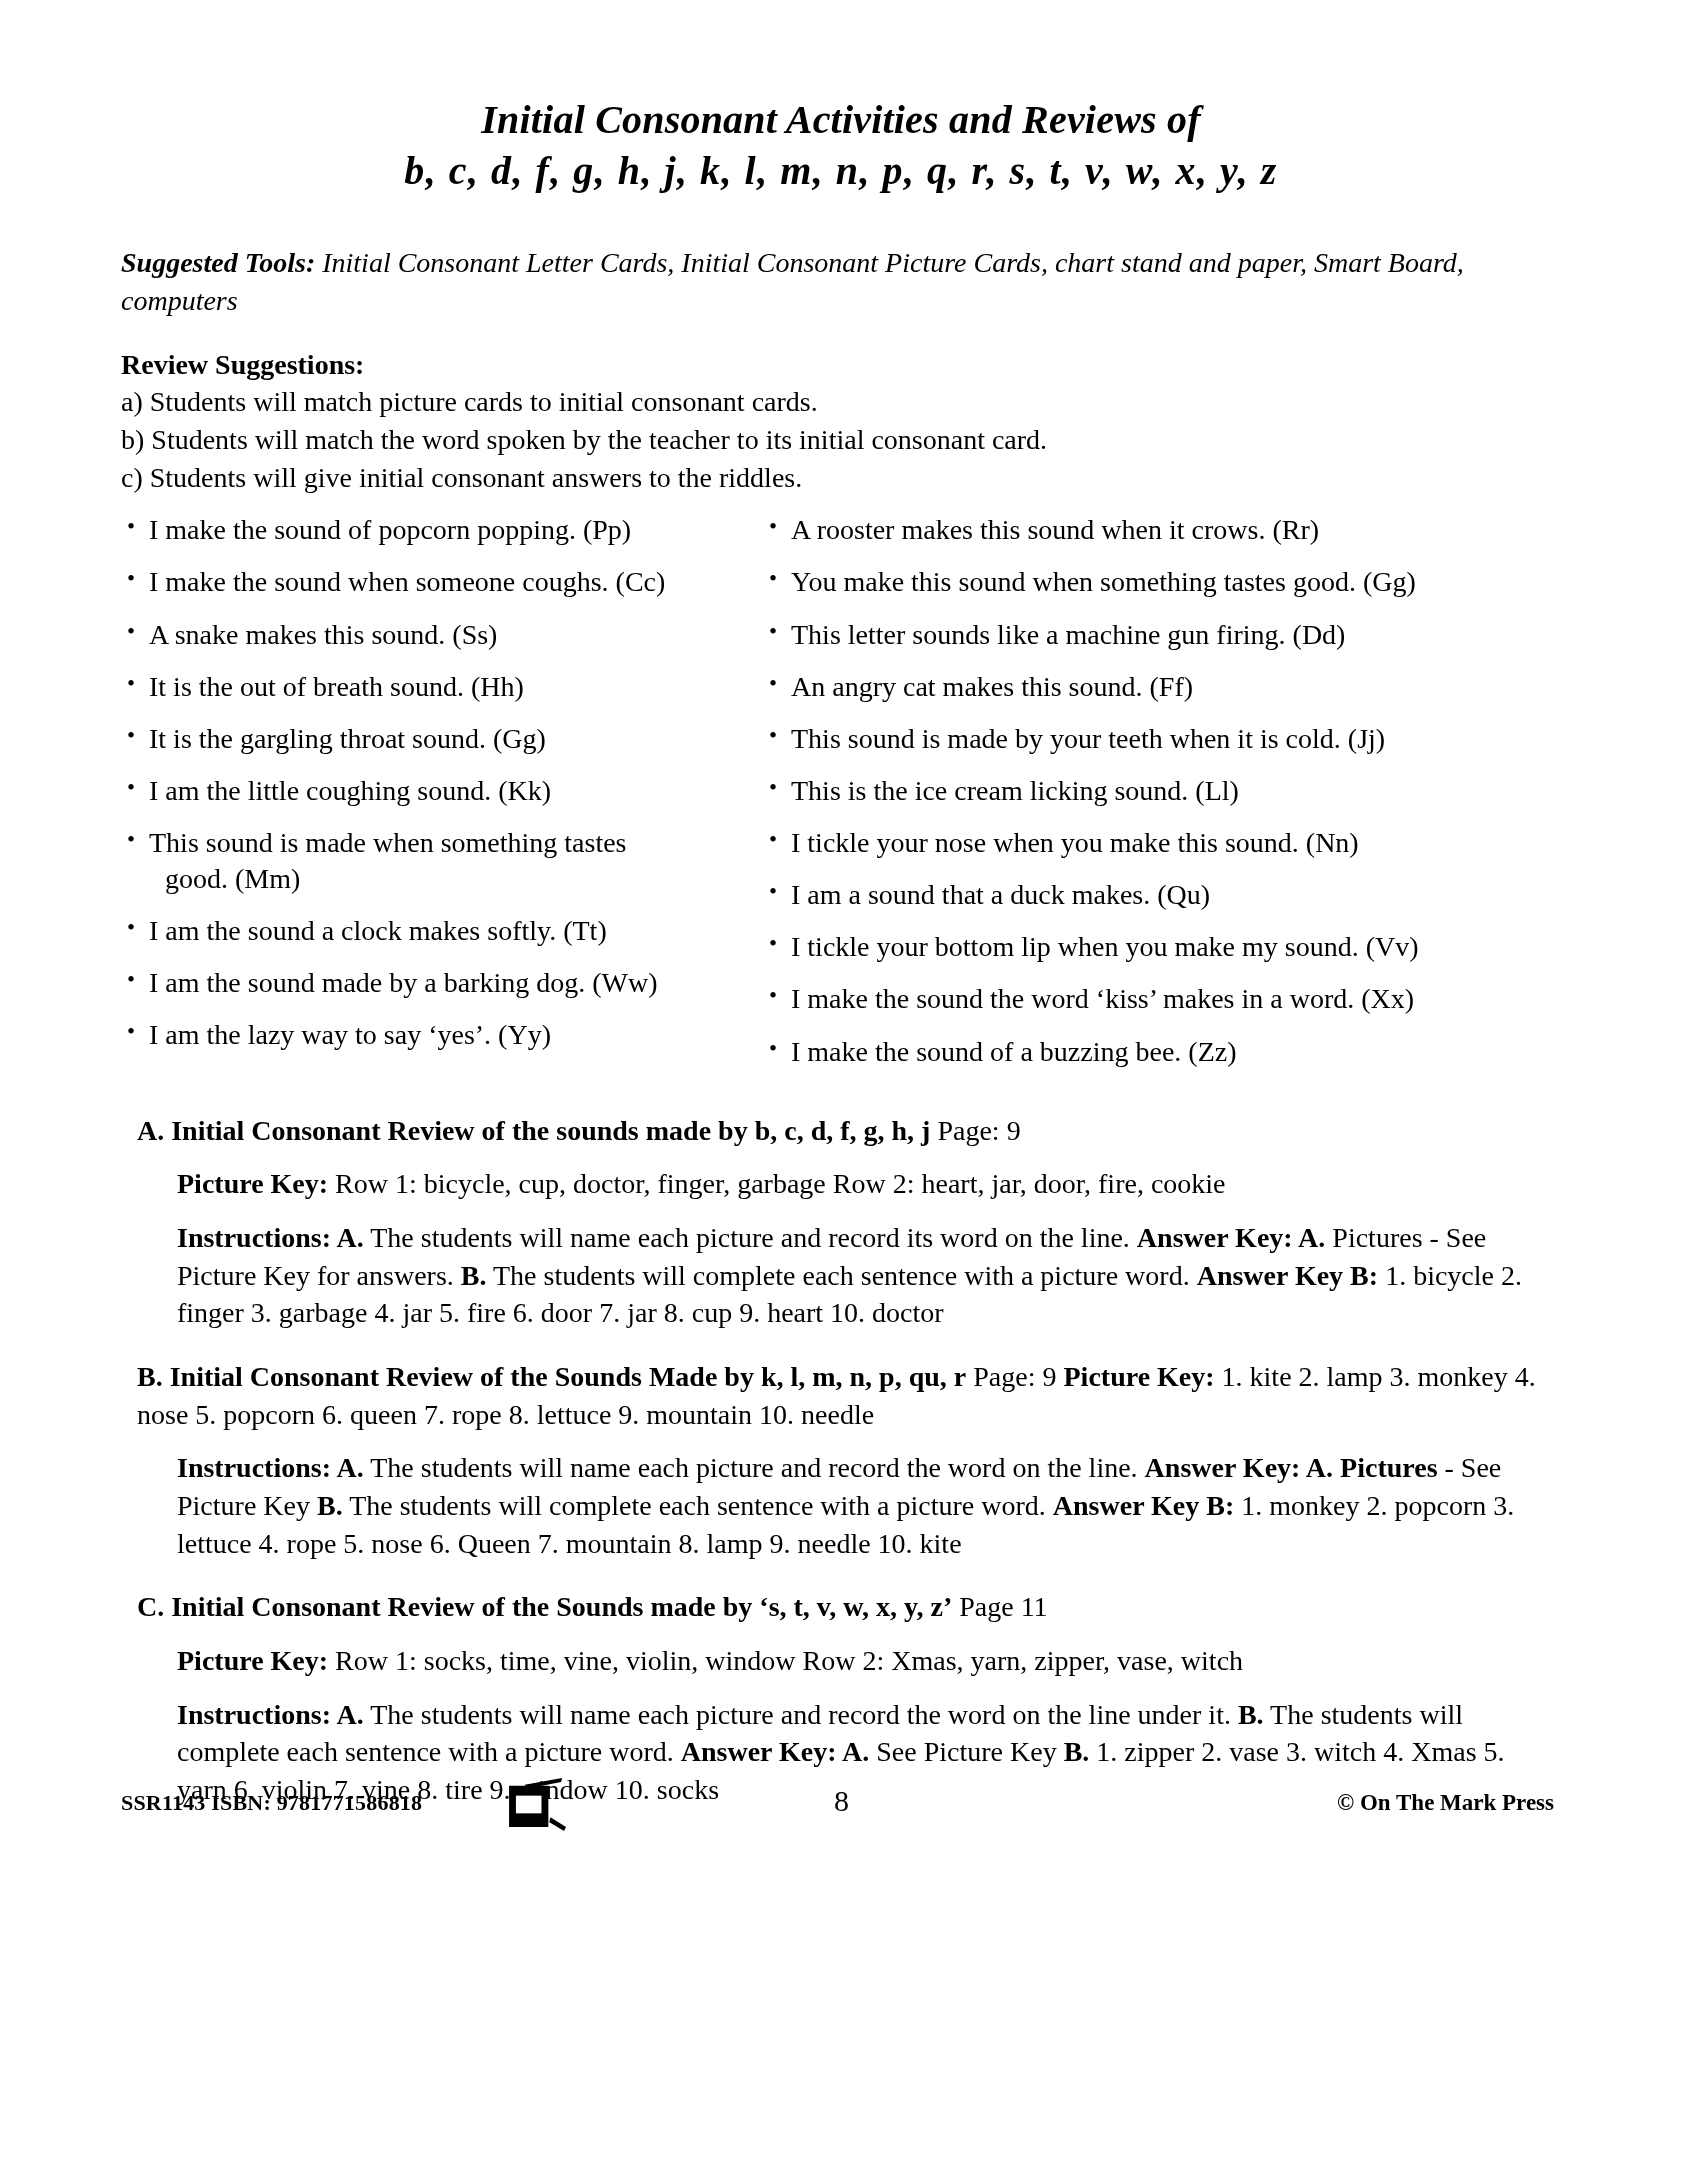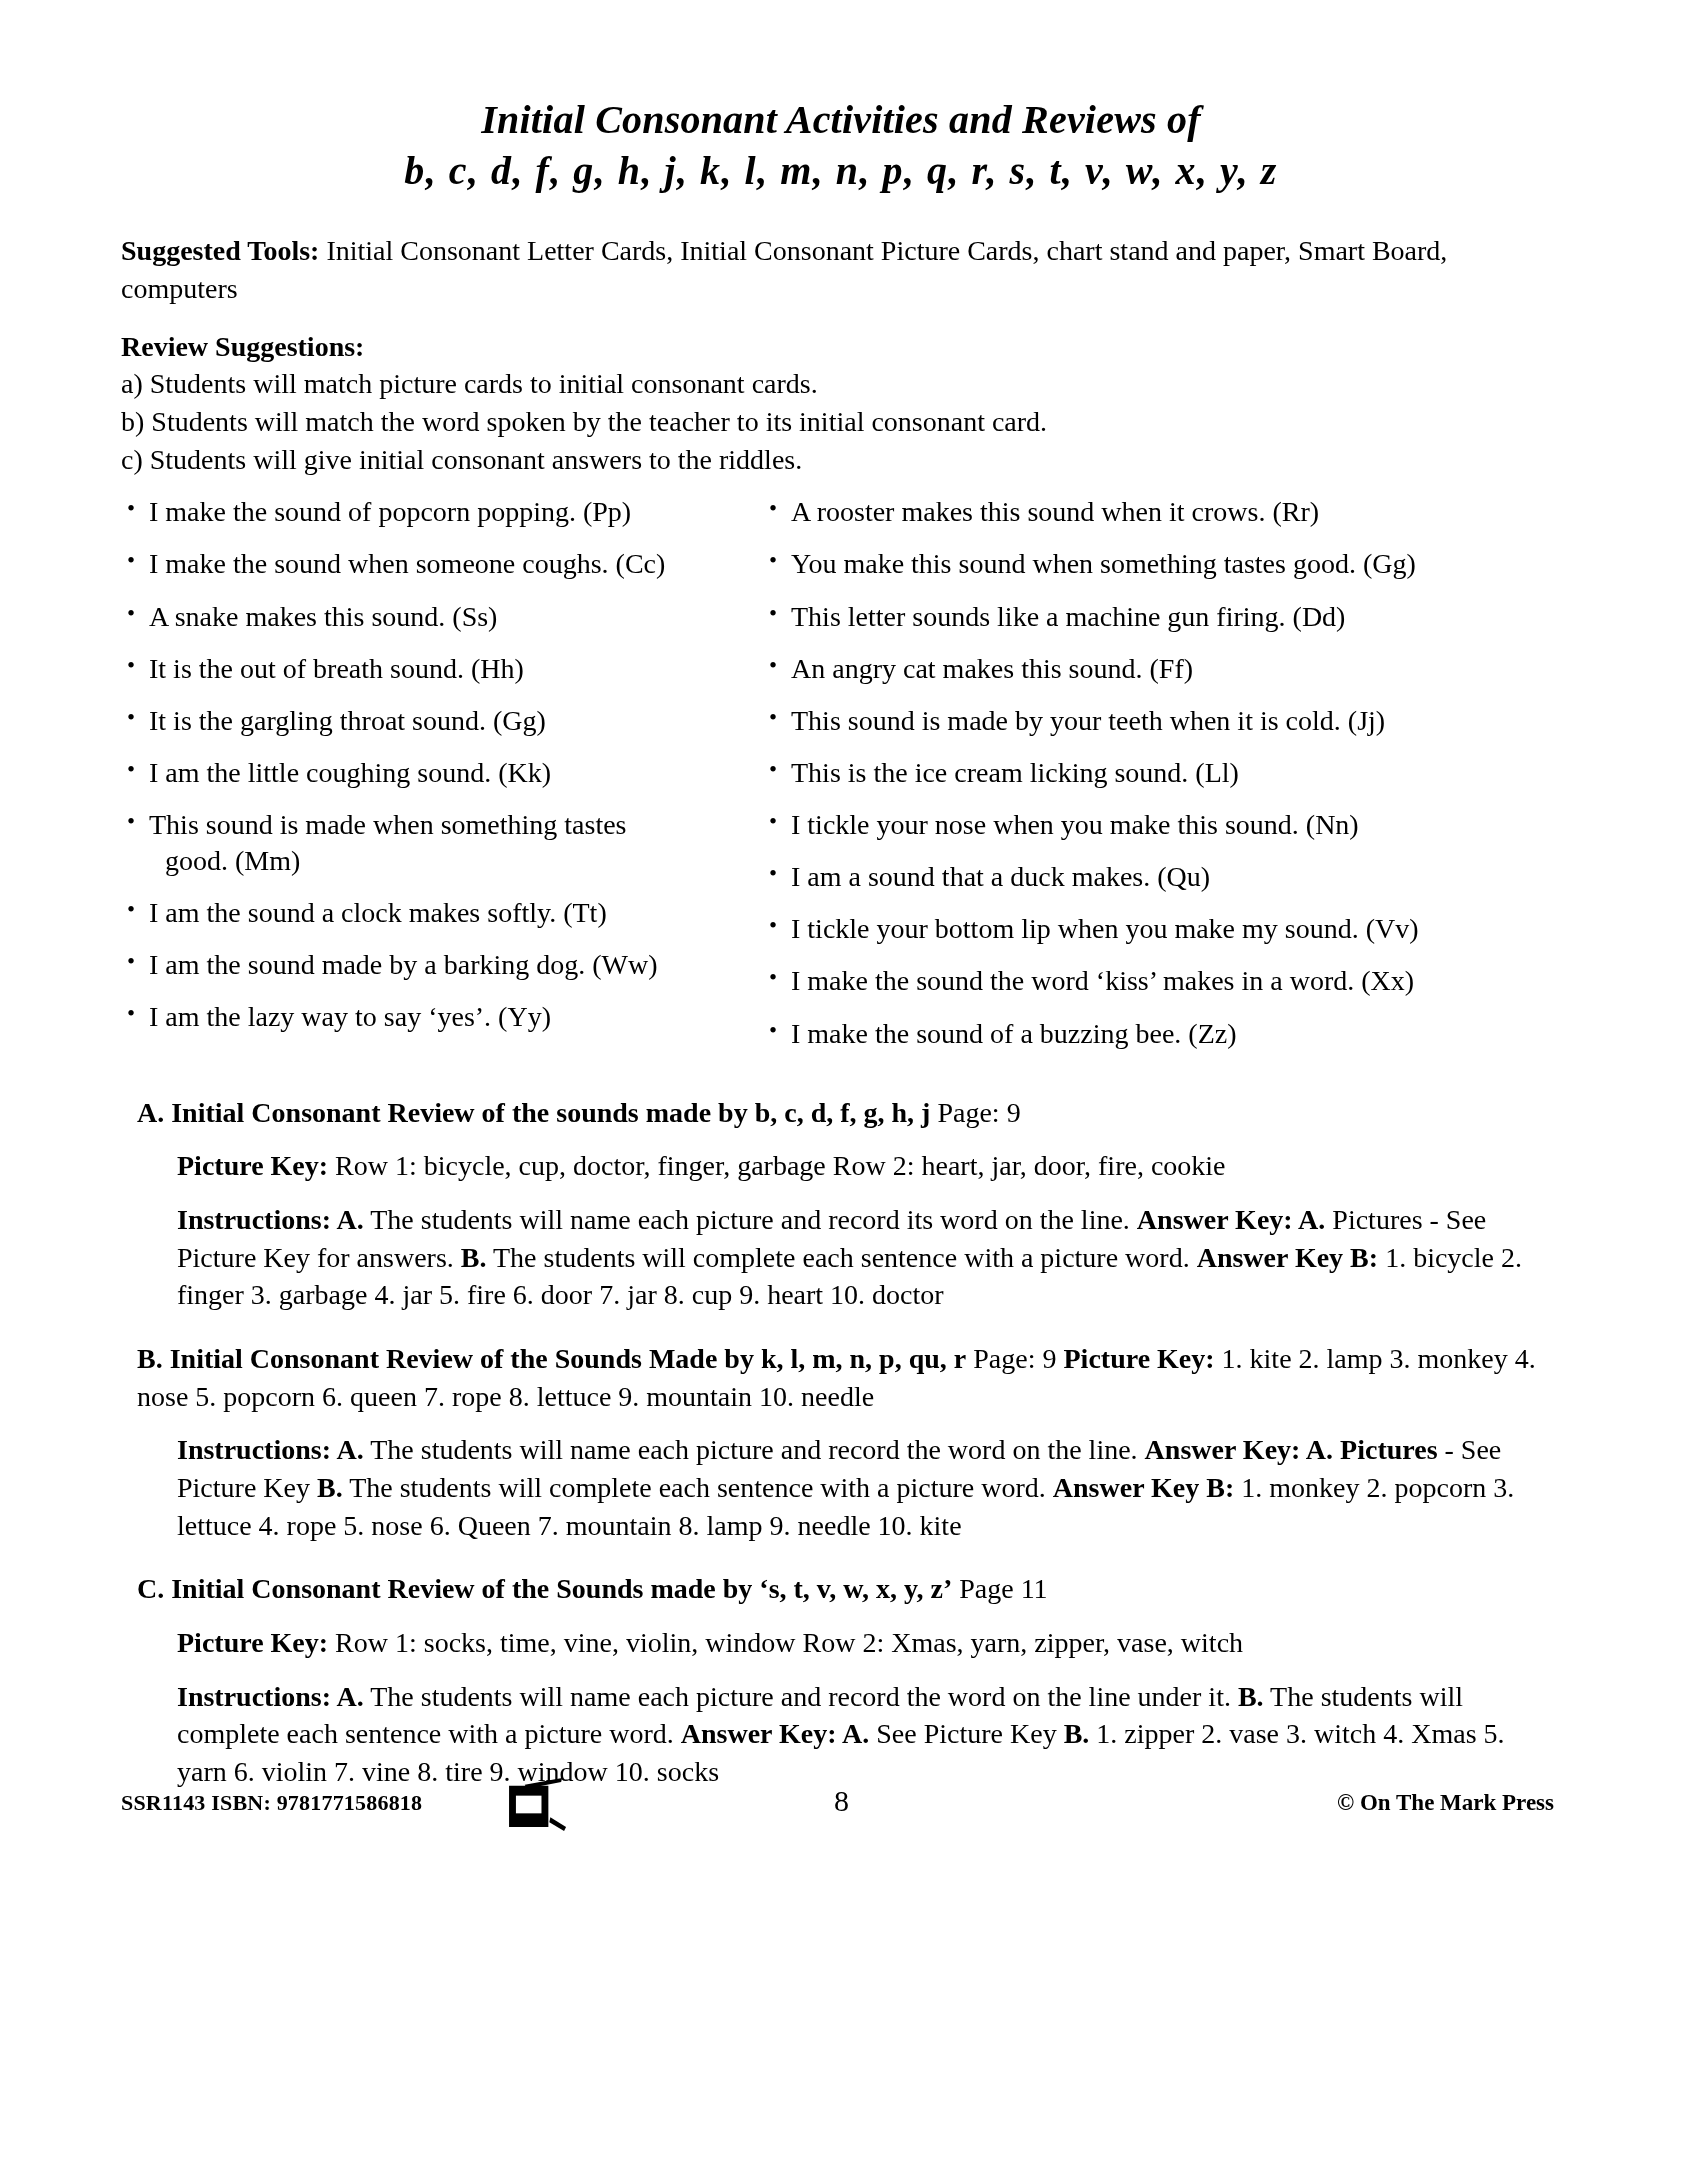--- a/index.html
+++ b/index.html
@@ -46,22 +46,22 @@
 
   
   .para {
     font-size: 28px;
     line-height: 1.345;
     margin: 0;
     text-align: left;
   }
   .b { font-weight: bold; }
 
-  .block-tools { margin-top: 36px; }
-  .block-review { margin-top: 20px; }
+  .block-tools { margin-top: 48px; font-style: italic; }
+  .block-review { margin-top: 26px; }
   .para-tight { margin-top: 0px; }
 
   
   .riddles {
     display: flex;
     margin-top: 16px;
     width: 100%;
   }
   .riddle-col {
     flex: 0 0 auto;

